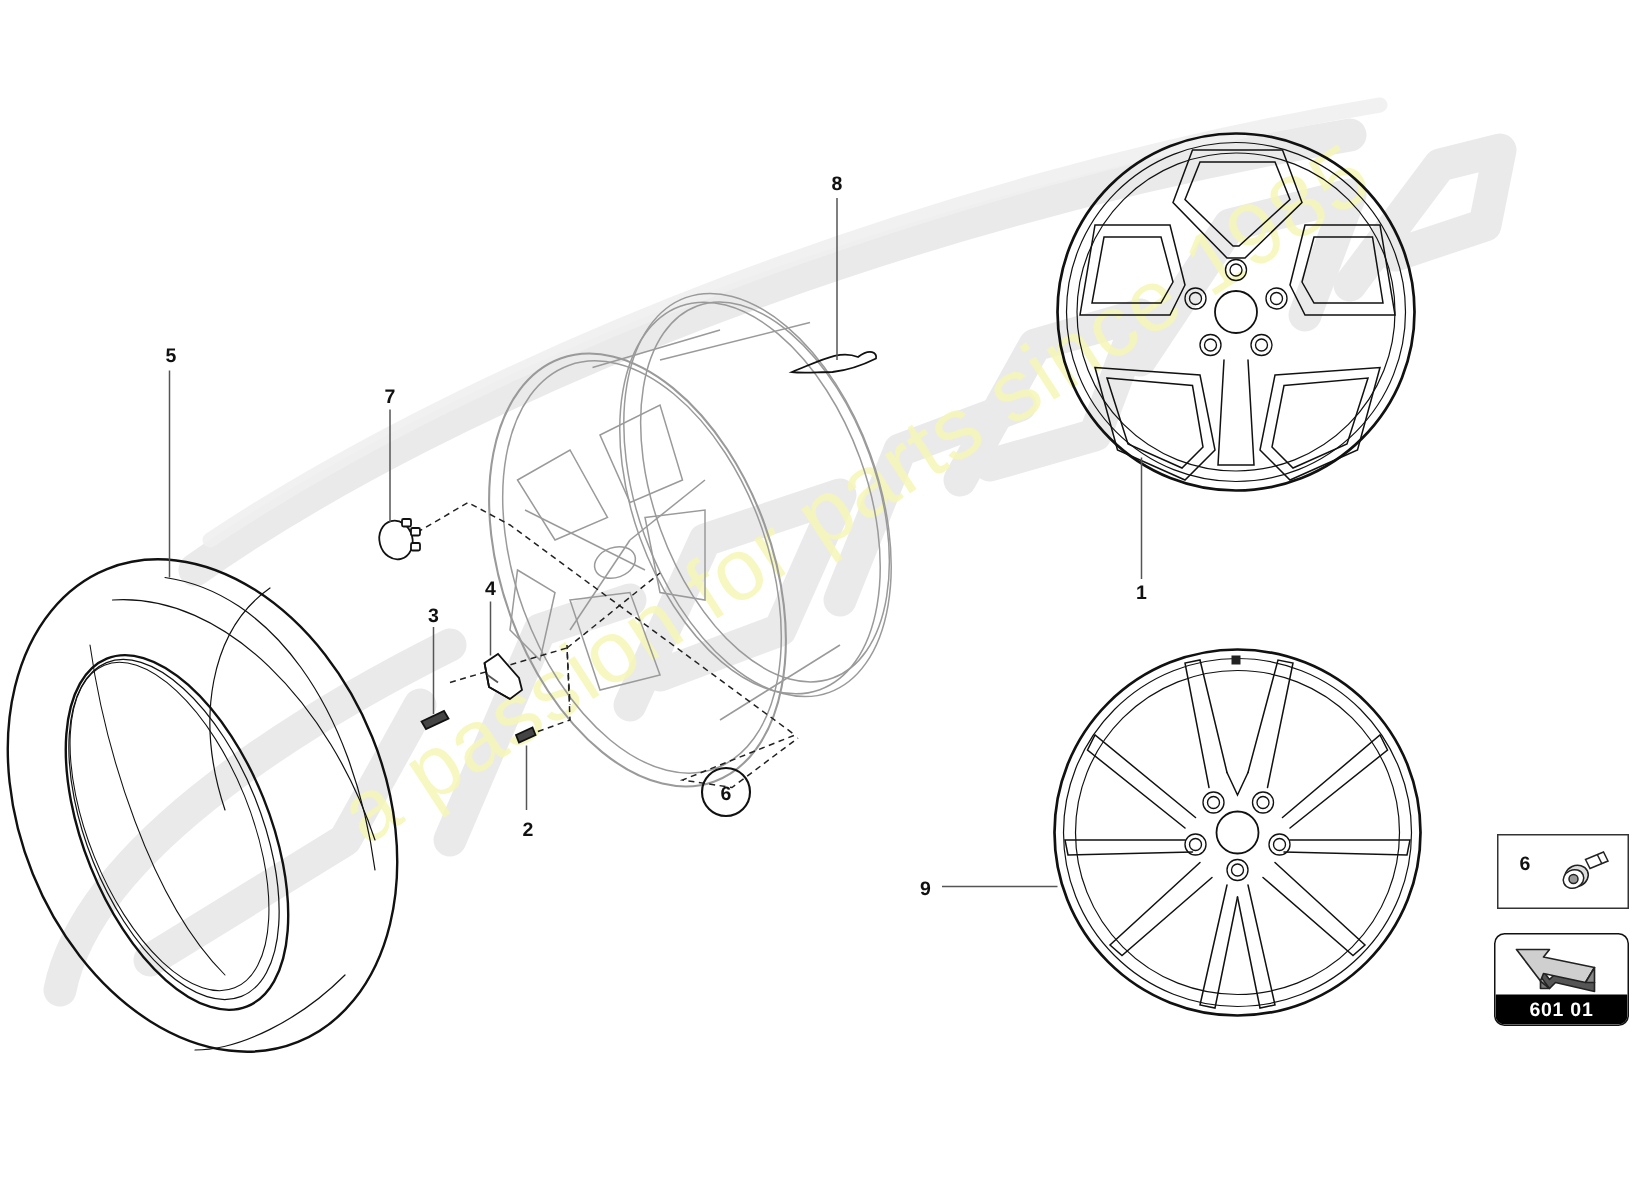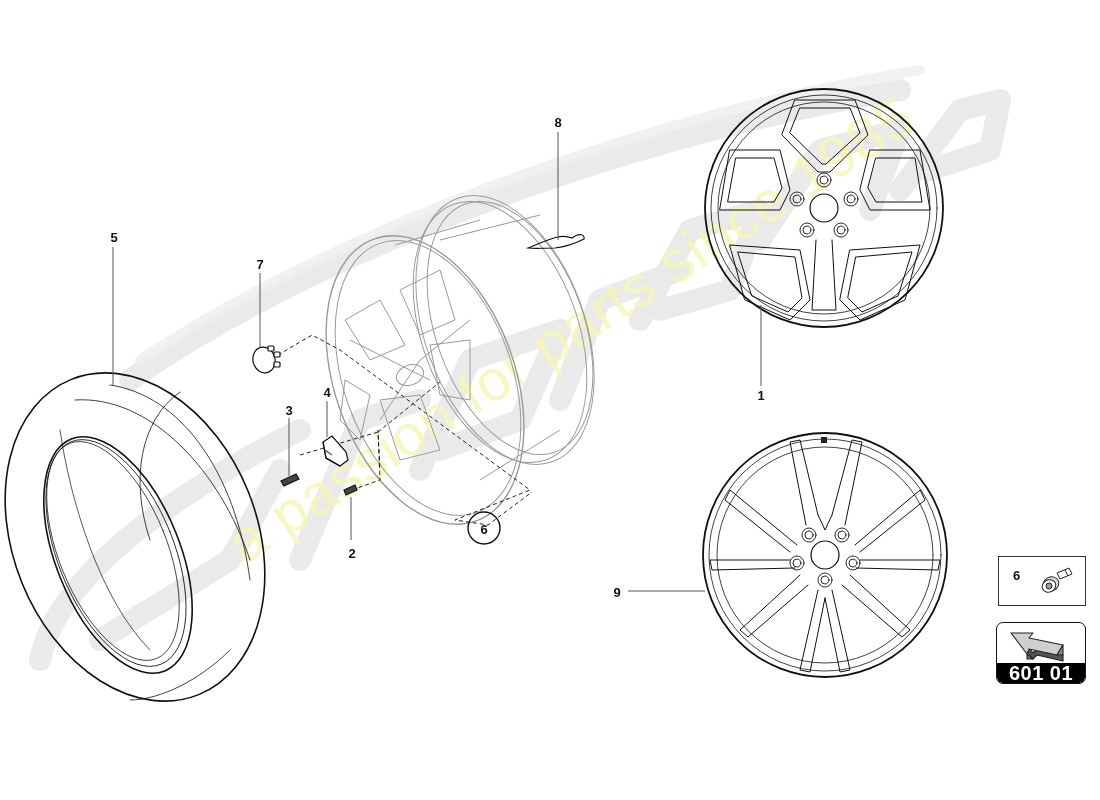--- a/index.html
+++ b/index.html
@@ -3,21 +3,21 @@
 <meta charset="utf-8">
 <style>
   html, body { margin:0; padding:0; background:#ffffff; }
   body { width:1100px; height:800px; position:relative; overflow:hidden; font-family:"Liberation Sans", sans-serif; }
   .canvas { position:absolute; left:0; top:0; width:1100px; height:800px; }
   .callout { position:absolute; font-family:"Liberation Sans", sans-serif; font-weight:bold; font-size:13px; color:#111; transform:translate(-50%,-50%); line-height:1; }
   .watermark-text { position:absolute; left:215px; top:520px; font-family:"Liberation Sans", sans-serif; font-size:58px; color:#f6f6b8; transform:rotate(-33deg); transform-origin:0 0; white-space:nowrap; letter-spacing:1px; opacity:0.85; }
   .legend-box { position:absolute; left:998px; top:556px; width:88px; height:50px; border:1px solid #333; background:#fff; box-sizing:border-box; }
   .legend-num { position:absolute; left:14px; top:11px; font-weight:bold; font-size:13px; color:#111; }
   .nav-badge { position:absolute; left:996px; top:622px; width:90px; height:62px; border:1px solid #111; border-radius:7px; background:#fff; box-sizing:border-box; overflow:hidden; }
-  .nav-code { position:absolute; left:0; bottom:0; width:100%; height:20px; background:#000; color:#fff; font-weight:bold; font-size:20px; text-align:center; line-height:20px; letter-spacing:0.5px; }
+  .nav-code { position:absolute; left:0; bottom:0; width:100%; height:20px; background:#000; color:#fff; font-weight:bold; font-size:13px; text-align:center; line-height:20px; letter-spacing:0.5px; }
 </style>
 </head>
 <body>
 
 <div class="canvas">
 
   <svg width="1100" height="800" style="position:absolute;left:0;top:0">
     <g fill="none" stroke="#e8e8e8" stroke-width="22" stroke-linecap="round" stroke-linejoin="round" opacity="0.9">
       <path d="M40 660 C 60 560 220 470 300 430"></path>
       <path d="M100 640 L 230 560 L 280 470"></path>

